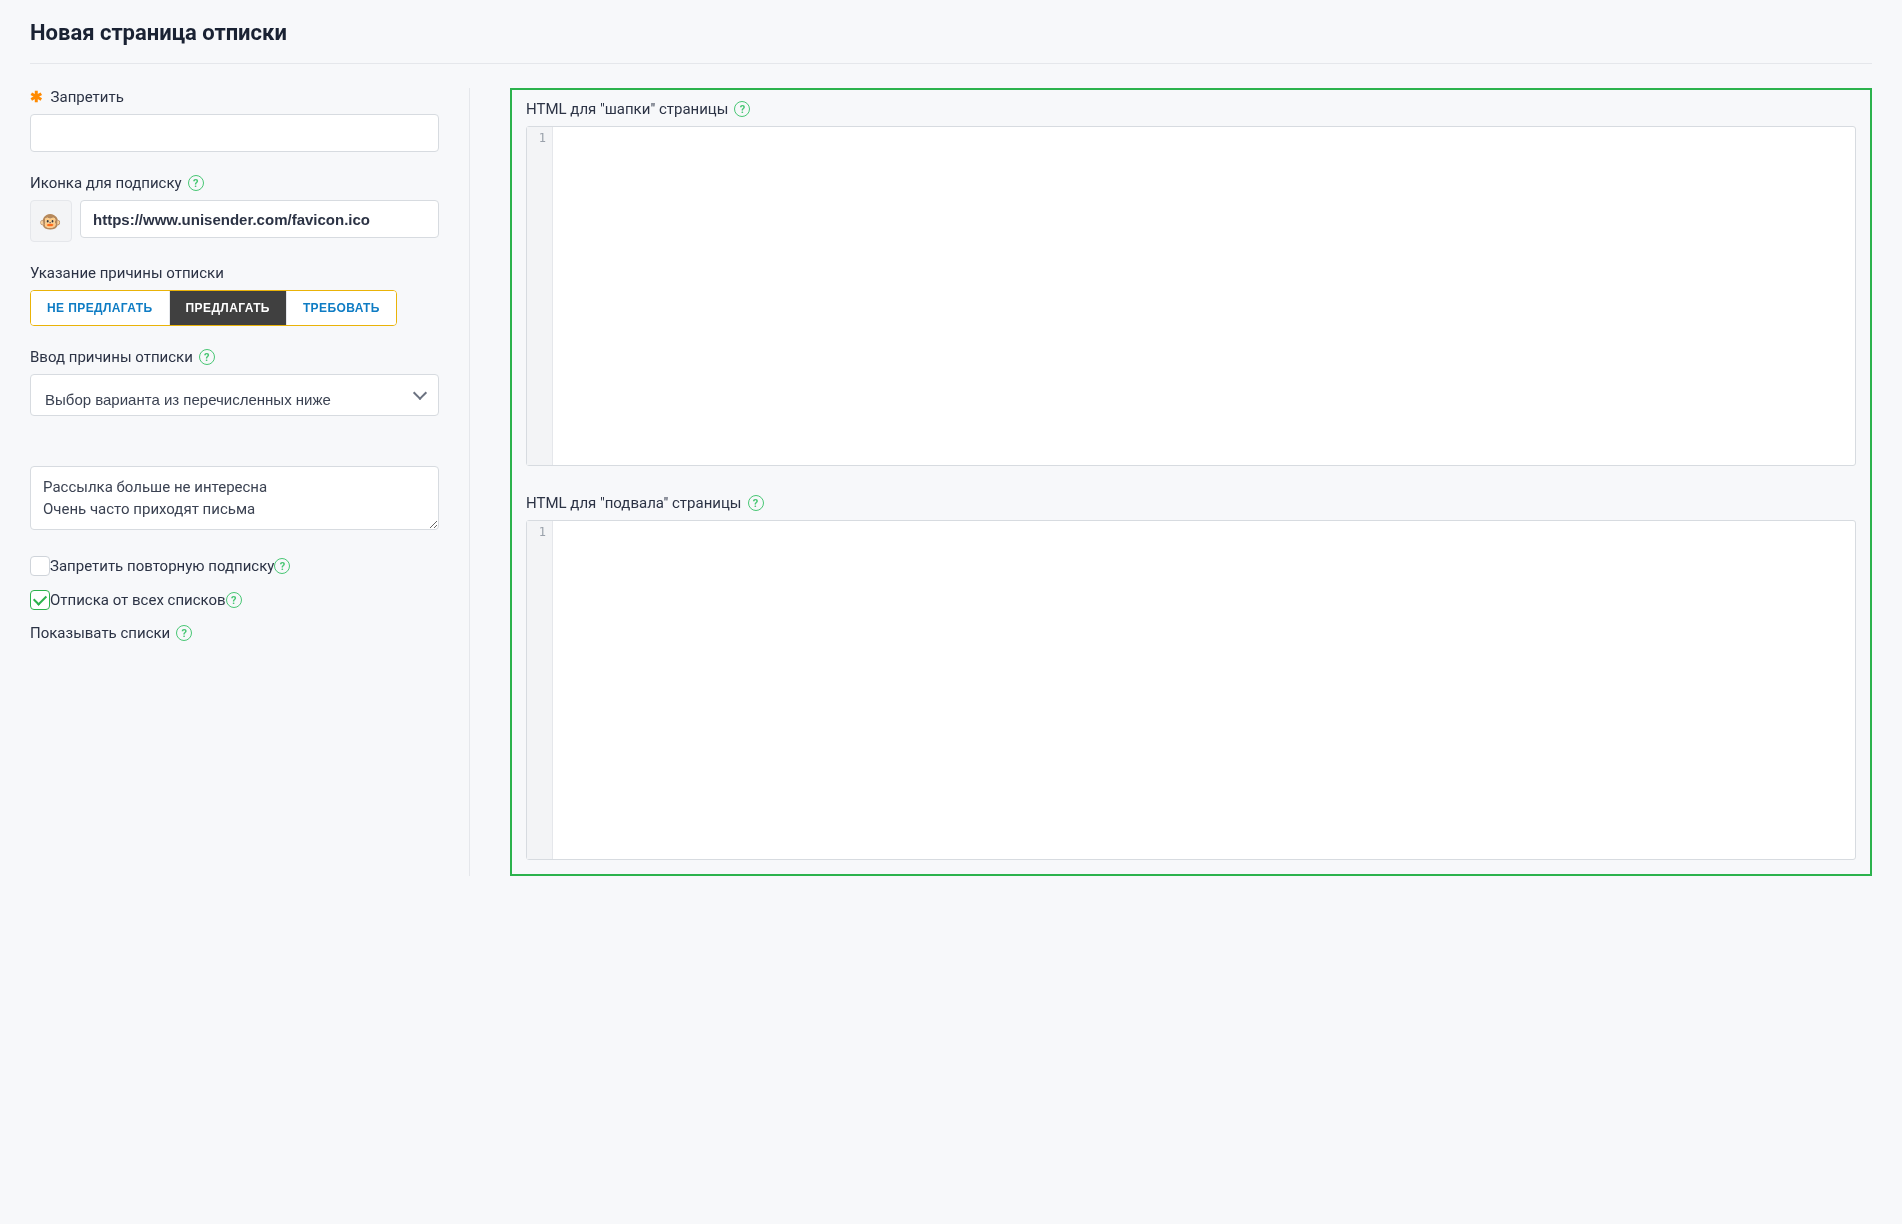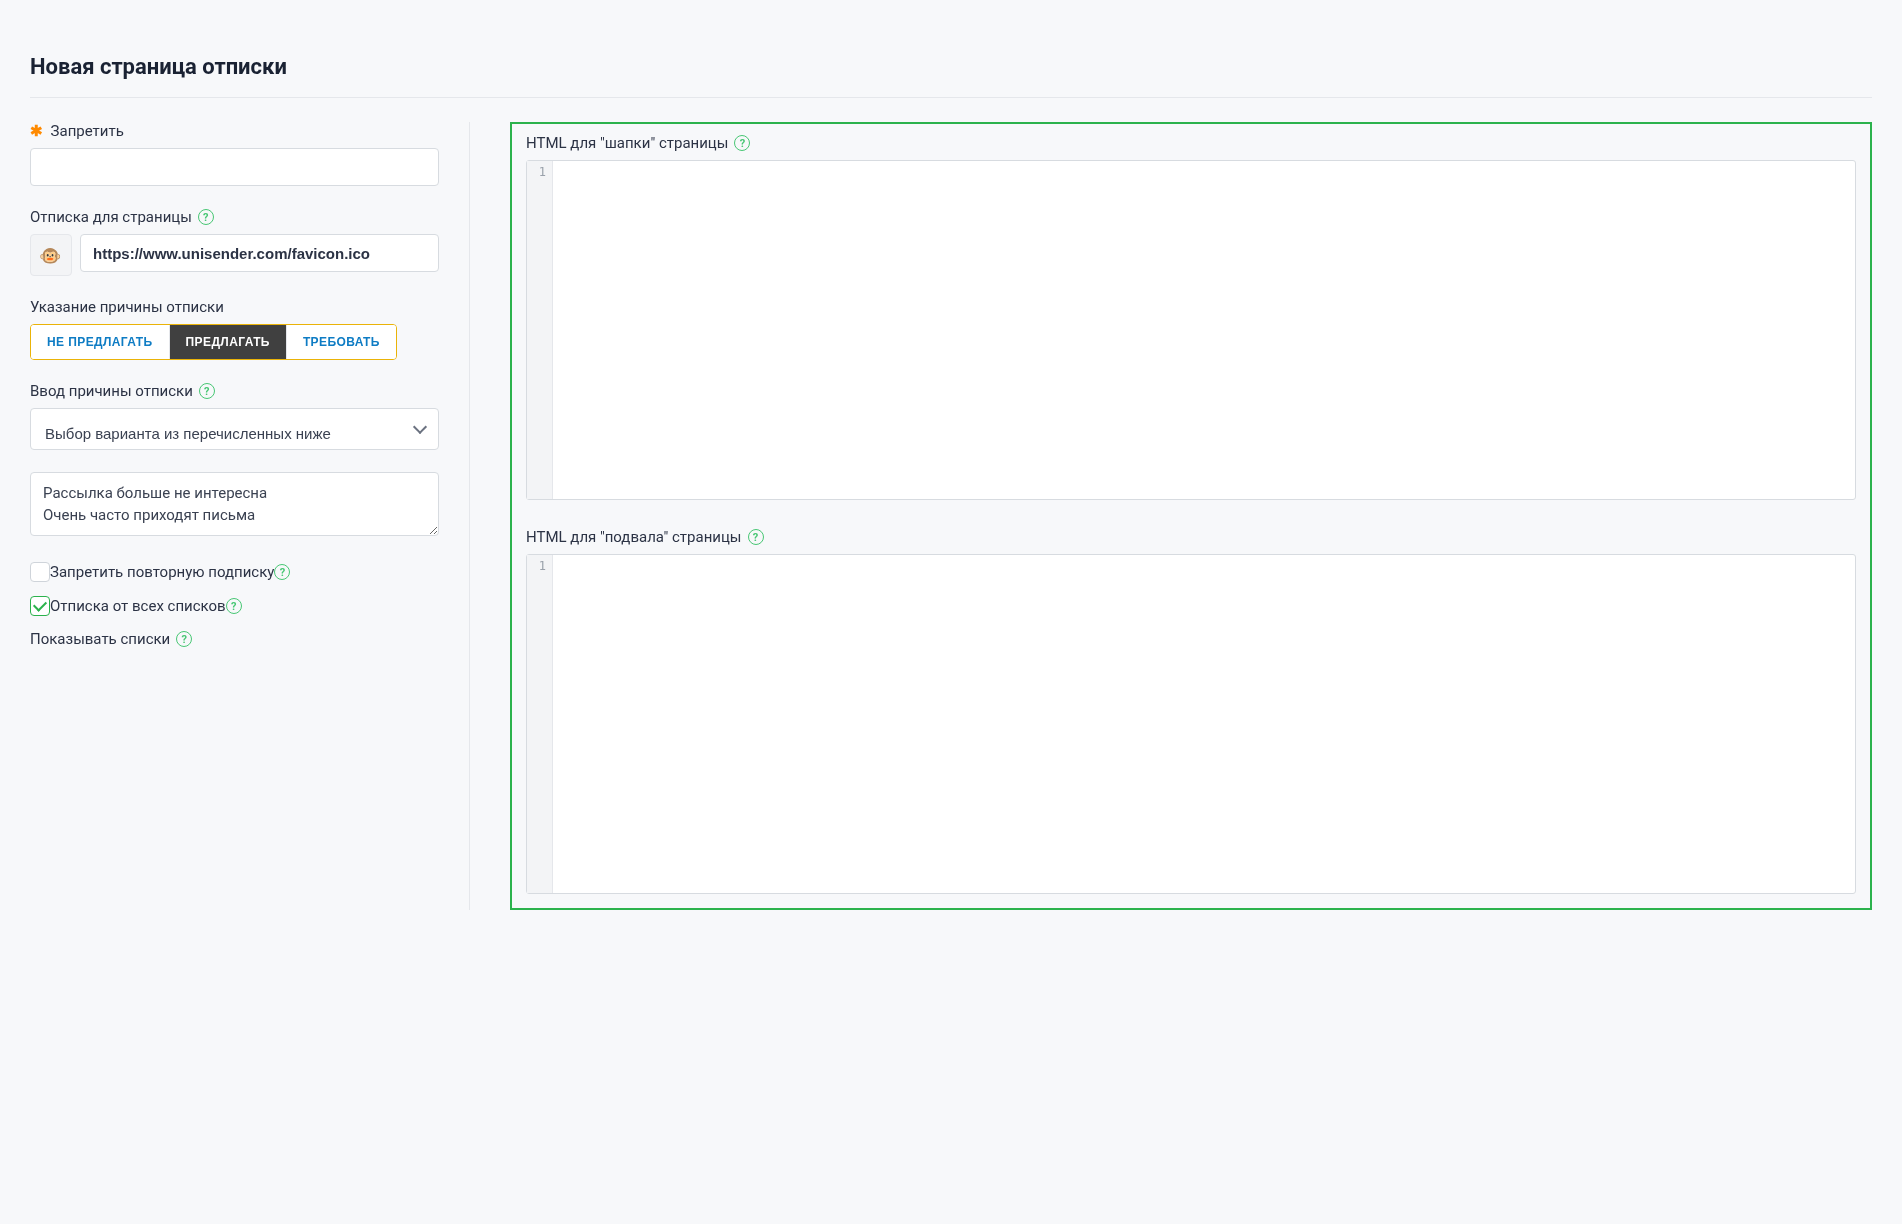--- a/index.html
+++ b/index.html
@@ -10,21 +10,20 @@
     font-size: 15px;
     padding: 20px 30px;
   }
   .page-title {
     font-size: 22px;
     font-weight: 700;
     color: #1a2233;
     padding-bottom: 18px;
     border-bottom: 1px solid #e5e7eb;
     margin-bottom: 24px;
-    margin-top: 34px;
   }
   .columns {
     display: flex;
     gap: 40px;
     align-items: stretch;
   }
   .left-col {
     width: 440px;
     flex-shrink: 0;
     border-right: 1px solid #e5e7eb;
@@ -147,20 +146,21 @@
     border: 1px solid #d7dbe0;
     border-radius: 4px;
     padding: 10px 12px;
     font-size: 15px;
     font-family: inherit;
     color: #3b4252;
     background: #fff;
     resize: vertical;
     line-height: 1.45;
     overflow: hidden;
+    margin-top: 28px;
   }
   .check-row {
     display: flex;
     align-items: center;
     margin-bottom: 14px;
     font-size: 15px;
   }
   .checkbox {
     width: 20px;
     height: 20px;
@@ -232,21 +232,21 @@
     <div class="field">
       <div class="label-row">
         <span class="req">✱</span>
         <span>Запретить</span>
       </div>
       <input type="text" class="text-input" value="" style="">
     </div>
 
     <div class="field">
       <div class="label-row">
-        <span>Отписка для страницы</span>
+        <span>Иконка для подписку</span>
         <span class="help-icon">?</span>
       </div>
       <div class="favicon-row">
         <div class="favicon-box">
           <span>🐵</span>
         </div>
         <input type="text" class="text-input" value="https://www.unisender.com/favicon.ico" style="">
       </div>
     </div>
 

